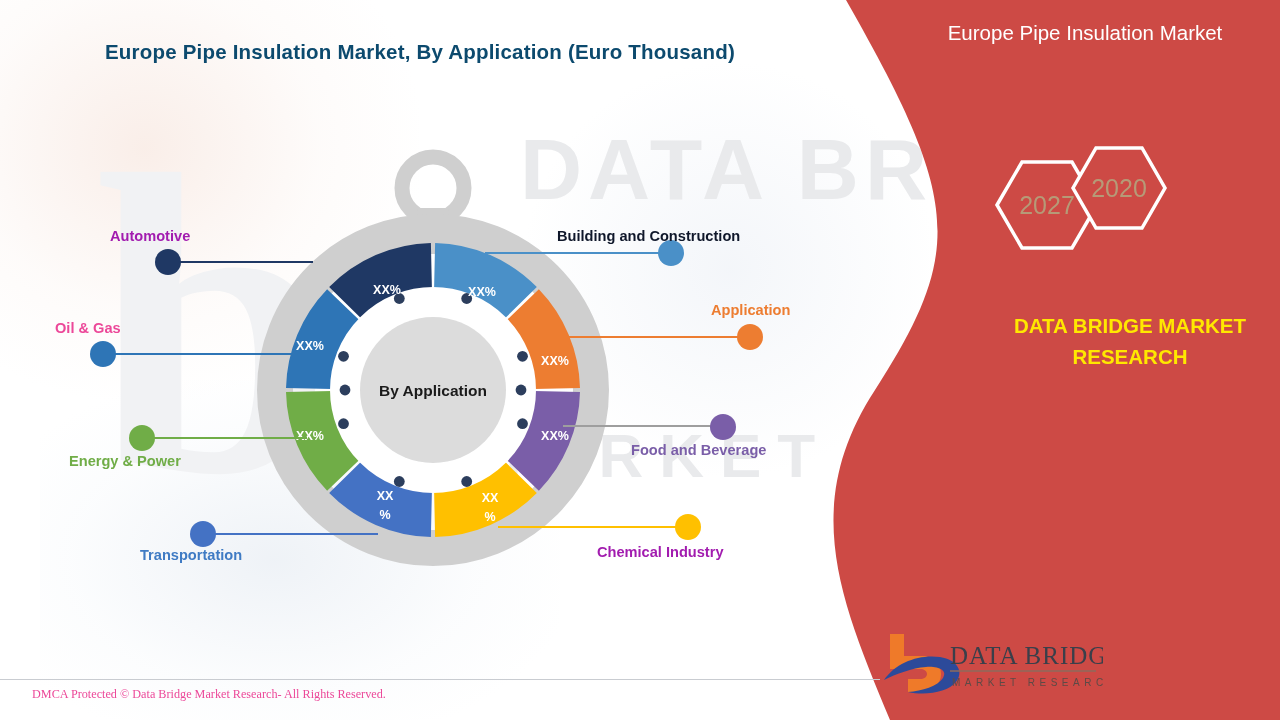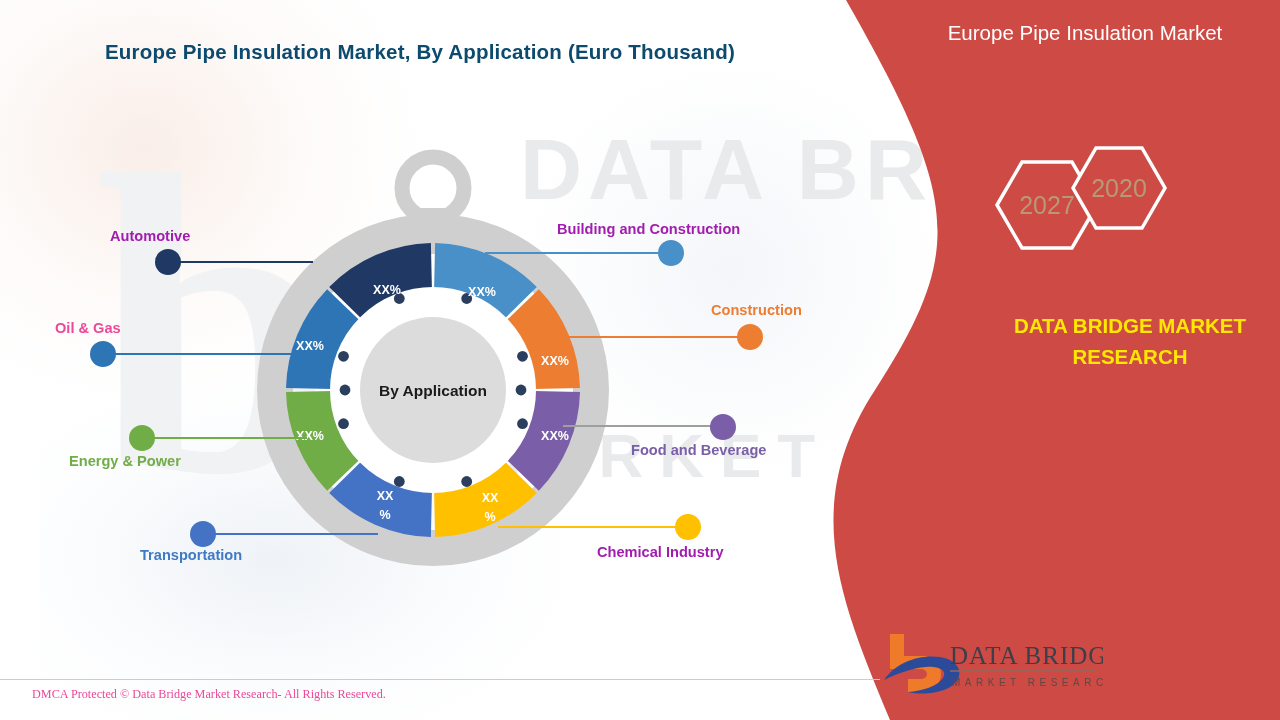--- a/index.html
+++ b/index.html
@@ -159,25 +159,25 @@
   <div class="lead" style="left:142px;top:437px;width:165px;background:#70ad47;"></div>
   <div class="dot" style="left:129px;top:425px;width:26px;height:26px;background:#70ad47;"></div>
   <div class="callout" style="left:69px;top:453px;color:#70ad47;">Energy &amp; Power</div>
 
   <div class="lead" style="left:203px;top:533px;width:175px;background:#4472c4;"></div>
   <div class="dot" style="left:190px;top:521px;width:26px;height:26px;background:#4472c4;"></div>
   <div class="callout" style="left:140px;top:547px;color:#3f7bc4;">Transportation</div>
 
   <div class="lead" style="left:485px;top:252px;width:195px;background:#4a90c8;"></div>
   <div class="dot" style="left:658px;top:240px;width:26px;height:26px;background:#4a90c8;"></div>
-  <div class="callout" style="left:557px;top:221px;color:#a21caf;">Building and Construction</div>
+  <div class="callout" style="left:557px;top:228px;color:#0f172a;">Building and Construction</div>
 
   <div class="lead" style="left:545px;top:336px;width:205px;background:#ed7d31;"></div>
   <div class="dot" style="left:737px;top:324px;width:26px;height:26px;background:#ed7d31;"></div>
-  <div class="callout" style="left:711px;top:302px;color:#ed7d31;">Construction</div>
+  <div class="callout" style="left:711px;top:302px;color:#ed7d31;">Application</div>
 
   <div class="lead" style="left:563px;top:425px;width:160px;background:#9e9e9e;"></div>
   <div class="dot" style="left:710px;top:414px;width:26px;height:26px;background:#7a5ea8;"></div>
   <div class="callout" style="left:631px;top:442px;color:#7a5ea8;">Food and Beverage</div>
 
   <div class="lead" style="left:498px;top:526px;width:195px;background:#ffc000;"></div>
   <div class="dot" style="left:675px;top:514px;width:26px;height:26px;background:#ffc000;"></div>
   <div class="callout" style="left:597px;top:544px;color:#a21caf;">Chemical Industry</div>
 
   <svg class="red-panel" viewBox="0 0 1280 720" preserveAspectRatio="none">

